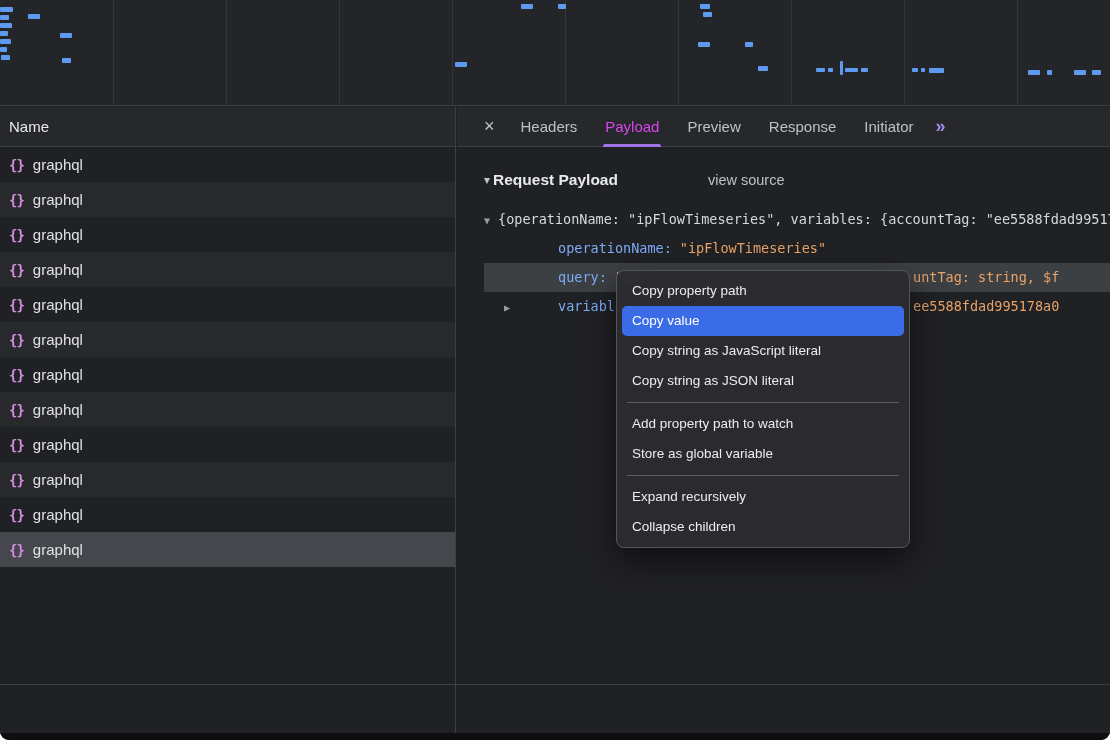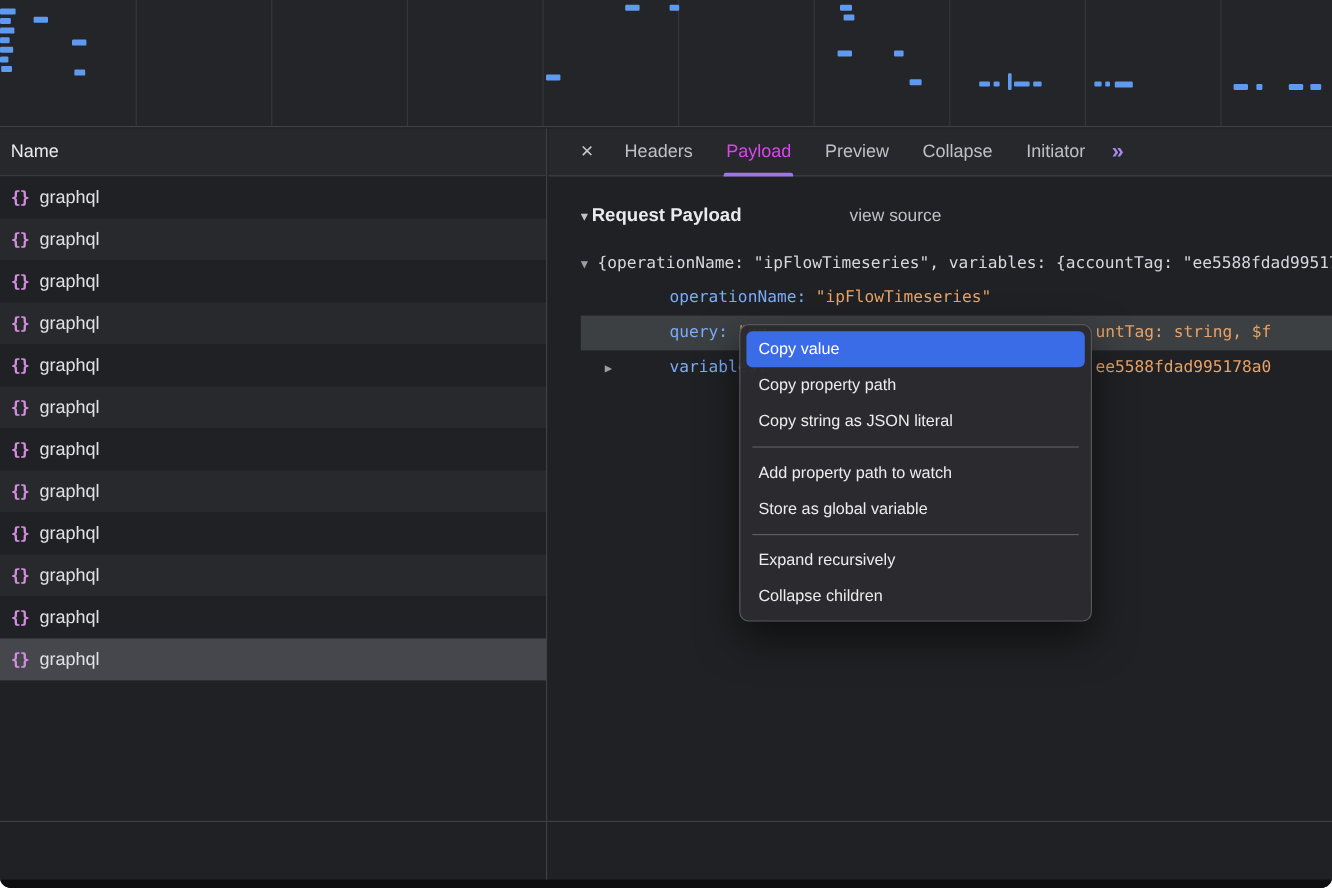--- a/index.html
+++ b/index.html
@@ -208,21 +208,21 @@
       </div>
   </div>
 
   <div class="right-panel">
     <div class="tabs-bar">
       <span class="close-x">×</span>
       <div class="tabs" id="tabs">
           <div class="tab">Headers</div>
           <div class="tab active">Payload</div>
           <div class="tab">Preview</div>
-          <div class="tab">Collapse</div>
+          <div class="tab">Response</div>
           <div class="tab">Initiator</div>
         </div>
       <span class="overflow">»</span>
     </div>
 
     <div class="payload">
       <div class="payload-header">
         <span class="tri-sec">▾</span>
         <span class="ph-title">Request Payload</span>
         <span class="view-source">view source</span>
@@ -244,22 +244,23 @@
           <span class="str frag-right">ee5588fdad995178a0</span>
         </div>
       </div>
     </div>
   </div>
 
   <div class="h-divider"></div>
   <div class="bottom-strip"></div>
 
   <div class="ctx" id="ctx-menu">
+      <div class="ctx-item">Copy property path</div>
       <div class="ctx-item hl">Copy value</div>
-      <div class="ctx-item">Copy property path</div>
+      <div class="ctx-item">Copy string as JavaScript literal</div>
       <div class="ctx-item">Copy string as JSON literal</div>
       <div class="ctx-sep"></div>
       <div class="ctx-item">Add property path to watch</div>
       <div class="ctx-item">Store as global variable</div>
       <div class="ctx-sep"></div>
       <div class="ctx-item">Expand recursively</div>
       <div class="ctx-item">Collapse children</div>
     </div>
 
 </div>

